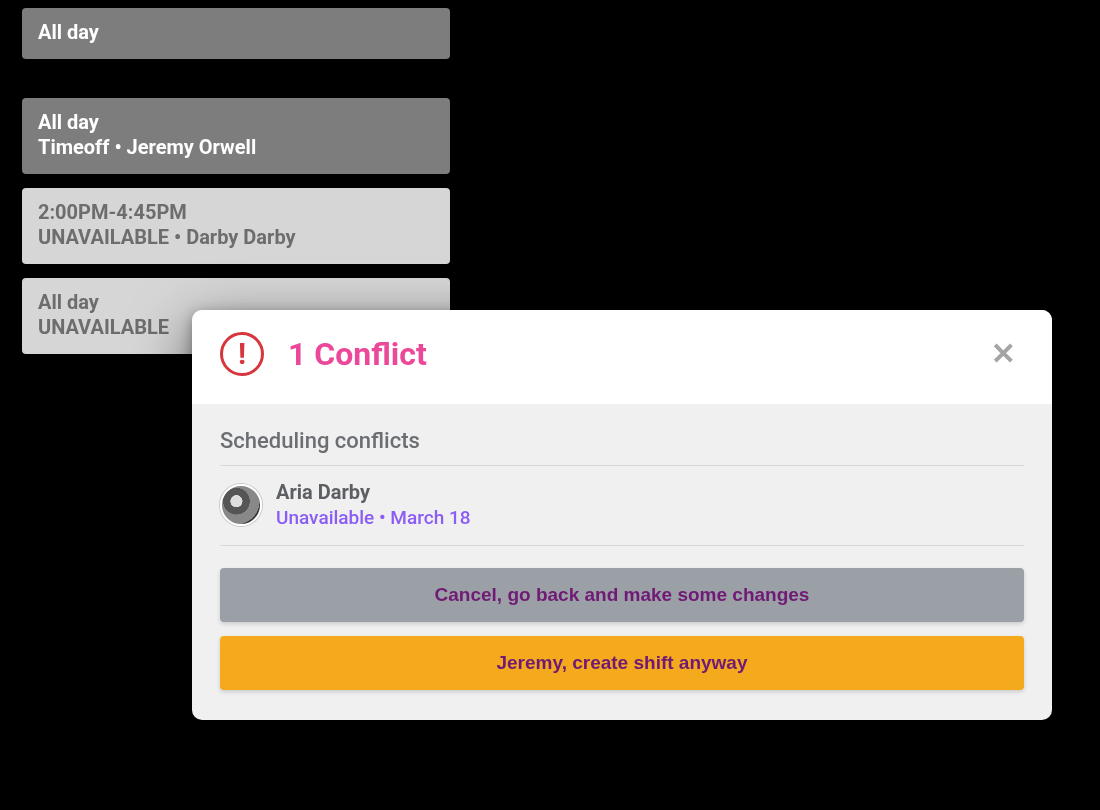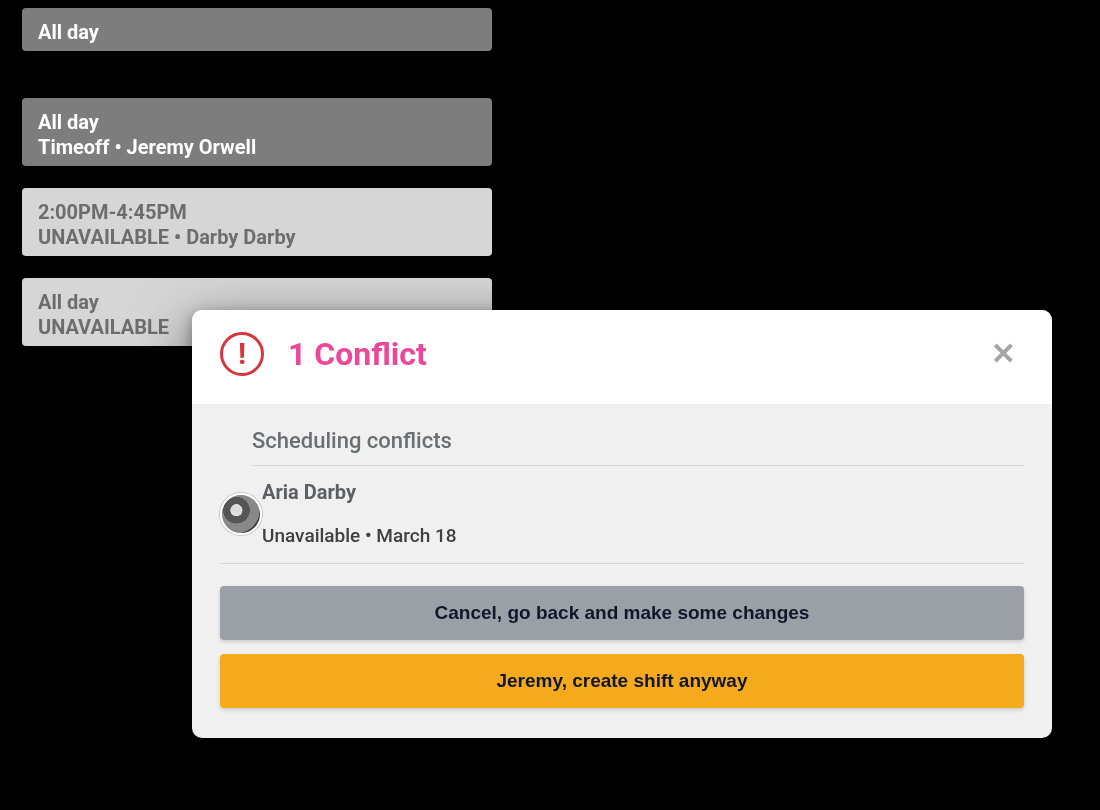--- a/index.html
+++ b/index.html
@@ -3,23 +3,23 @@
 <meta charset="utf-8">
 <style>
   * { box-sizing: border-box; margin: 0; padding: 0; }
   html, body { width: 1100px; height: 810px; background: #000; font-family: -apple-system, BlinkMacSystemFont, "Segoe UI", Roboto, Helvetica, Arial, sans-serif; overflow: hidden; }
 
   .canvas { position: relative; width: 1100px; height: 810px; }
 
   .event-card {
     position: absolute;
     left: 22px;
-    width: 470px;
+    width: 428px;
     border-radius: 4px;
-    padding: 12px 16px 6px 16px;
+    padding: 12px 16px 14px 16px;
     box-shadow: 0 4px 10px rgba(0,0,0,0.5);
   }
   .event-card.dark { background: #7d7d7d; color: #ffffff; }
   .event-card.light { background: #d6d6d6; color: #6d6d6d; }
   .event-time { font-size: 20px; font-weight: 700; line-height: 1.25; }
   .event-detail { font-size: 20px; font-weight: 700; line-height: 1.25; }
 
   .card1 { top: 8px; }
   .card2 { top: 98px; }
   .card3 { top: 188px; }
@@ -71,47 +71,47 @@
 
   .modal-body {
     padding: 24px 28px 30px 28px;
   }
   .section-heading {
     color: #6b6e73;
     font-size: 22px;
     font-weight: 500;
     padding-bottom: 12px;
     border-bottom: 1px solid #d8d8d8;
-    margin-left: 32px;
   }
   .conflict-row {
     display: flex;
     align-items: center;
     padding: 14px 0 16px 0;
     border-bottom: 1px solid #d8d8d8;
+    gap: 14px;
   }
   .avatar {
     width: 42px; height: 42px; border-radius: 50%;
     border: 2px solid #ffffff;
     box-shadow: 0 0 0 1px #c8c8c8;
     background: radial-gradient(circle at 38% 40%, #ddd 0 18%, #555 19% 40%, #888 41% 70%, #3a3a3a 71% 100%);
     flex-shrink: 0;
   }
   .conflict-text .name { color: #5c5f63; font-size: 20px; font-weight: 700; }
-  .conflict-text .reason { color: #404040; font-size: 19px; font-weight: 500; margin-top: 20px; }
+  .conflict-text .reason { color: #8b5cf6; font-size: 19px; font-weight: 500; margin-top: 2px; }
 
   .btn {
     display: block;
     width: 100%;
     border: none;
     border-radius: 4px;
     padding: 16px 10px;
     font-size: 19px;
     font-weight: 700;
-    color: #0f172a;
+    color: #701a75;
     text-align: center;
     cursor: pointer;
   }
   .btn-cancel { background: #9aa0a6; margin-top: 22px; box-shadow: 0 2px 4px rgba(0,0,0,0.15);}
   .btn-proceed { background: #f5a91d; margin-top: 14px; box-shadow: 0 2px 4px rgba(0,0,0,0.15);}
 </style>
 </head>
 <body>
 
 <div class="canvas">

